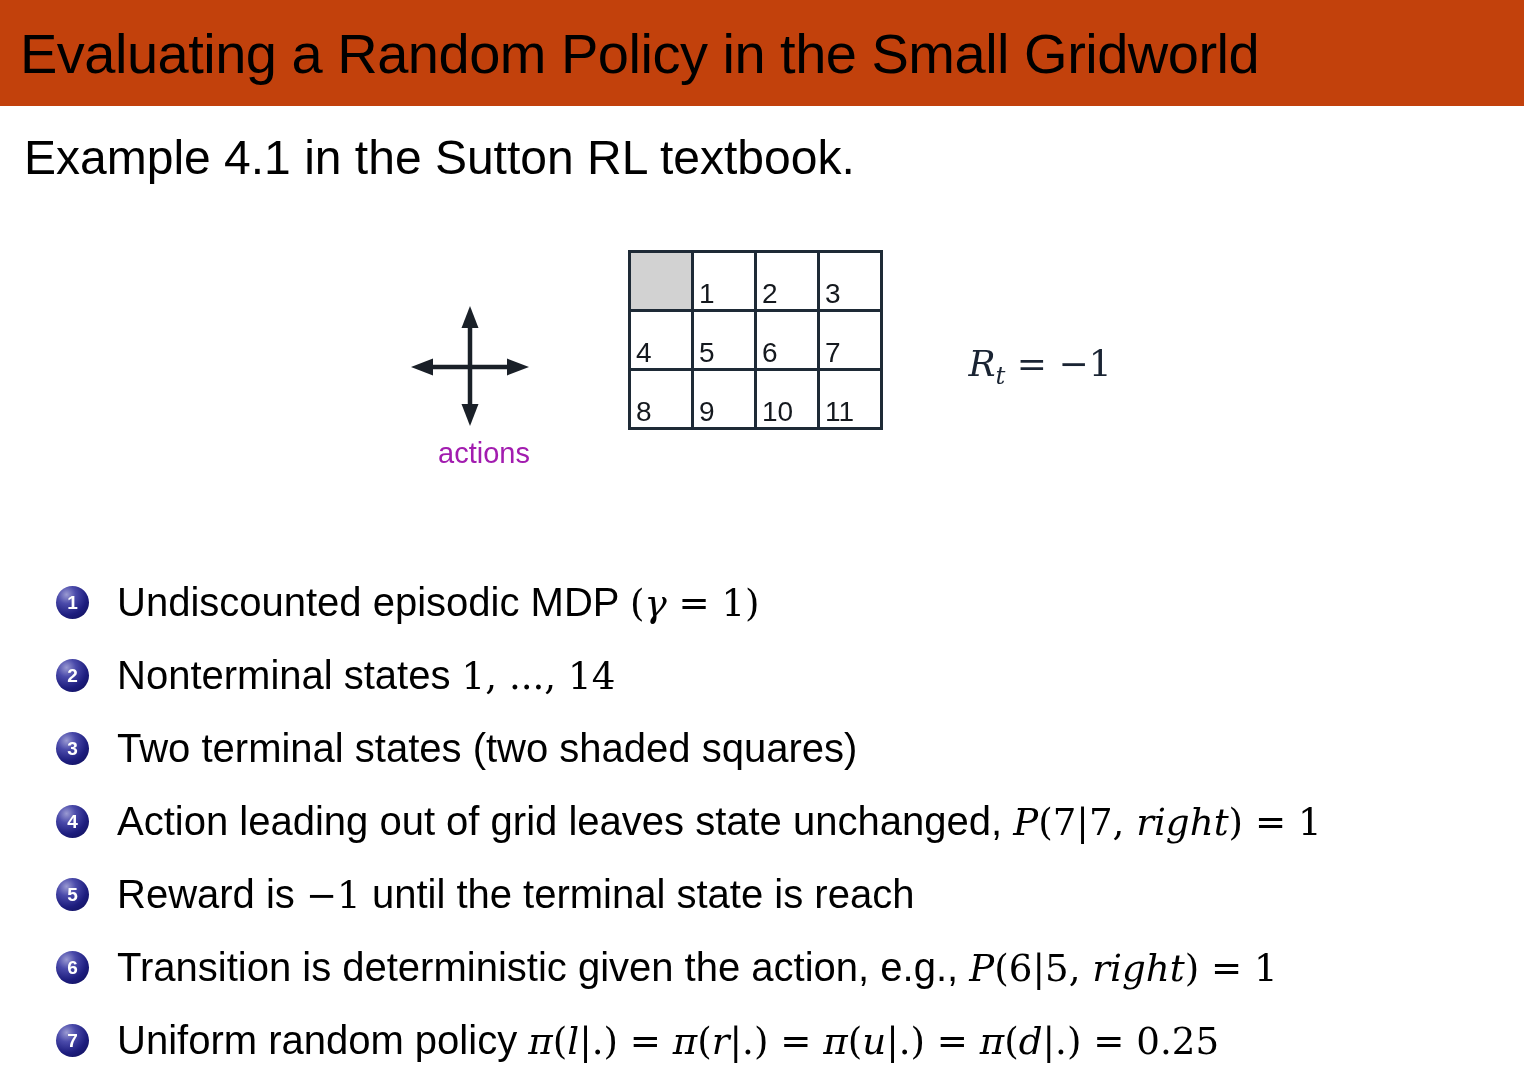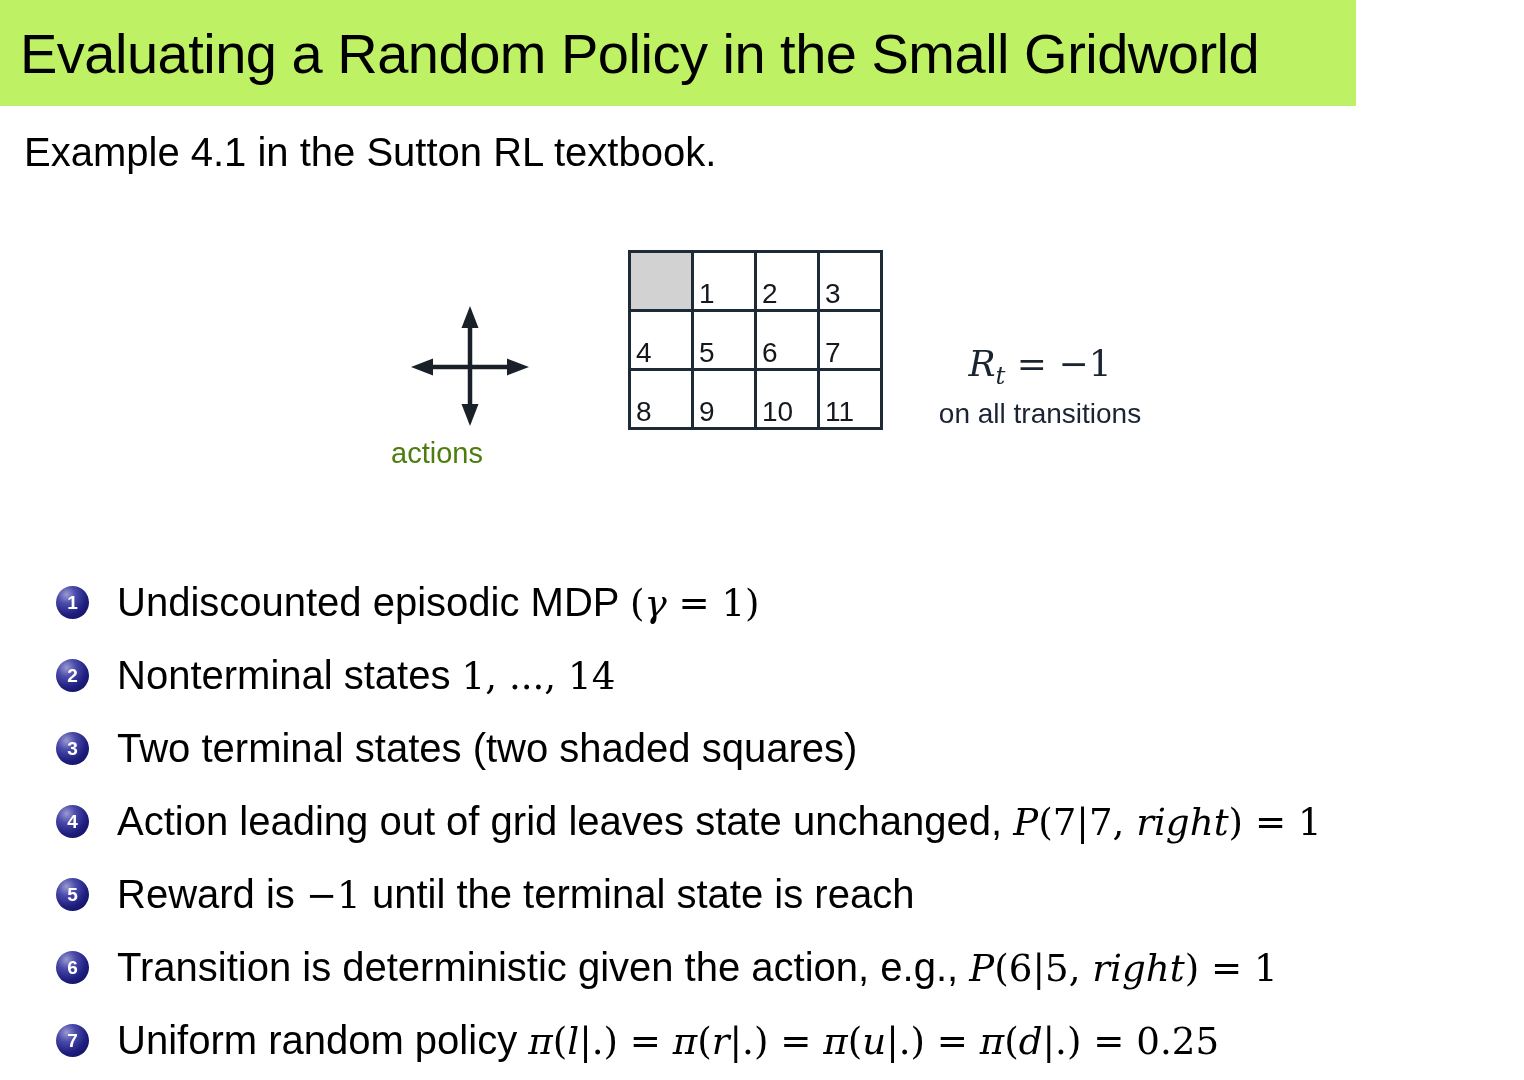--- a/index.html
+++ b/index.html
@@ -8,47 +8,47 @@
     background: #ffffff;
     font-family: "Liberation Sans", sans-serif;
     color: #000000;
     position: relative;
     overflow: hidden;
   }
 
   
   .titlebar {
     position: absolute; top: 0; left: 0;
-    width: 1356px; height: 106px;
-    background: #bef264;
+    width: 1524px; height: 106px;
+    background: #c2410c;
     display: flex; align-items: center;
   }
   .titlebar h1 {
     margin: 0; padding-left: 20px;
     font-size: 56px; font-weight: 500;
     letter-spacing: -0.5px;
     color: #000;
   }
 
   
   .subtitle {
     position: absolute; left: 24px; top: 130px;
     margin: 0;
-    font-size: 40px; font-weight: 400;
+    font-size: 48px; font-weight: 400;
   }
 
   
   .actions-cross {
     position: absolute; left: 407px; top: 304px;
     width: 126px; height: 126px;
   }
   .actions-label {
-    position: absolute; left: 391px; top: 437px;
-    width: 126px; 
-    font-size: 29px; color: #4d7c0f;
+    position: absolute; left: 421px; top: 437px;
+    width: 126px; text-align: center;
+    font-size: 29px; color: #a21caf;
   }
   table.gw-grid {
     position: absolute; left: 628px; top: 250px;
     border-collapse: collapse;
   }
   table.gw-grid td {
     width: 55px; height: 55px;
     border: 3px solid #1e2a36;
     background: #ffffff;
     vertical-align: bottom;
@@ -143,21 +143,20 @@
           <td>8</td>
           <td>9</td>
           <td>10</td>
           <td>11</td>
         </tr>
       </tbody>
   </table>
 
   <div class="reward">
     <div class="reward-eq"><span class="mi">R</span><sub>t</sub><span> = </span><span>−1</span></div>
-    <div class="reward-note">on all transitions</div>
   </div>
 
   <ol class="items" id="item-list">
       <li>
         <span class="ball">1</span>
         <span class="item-text"><span class="t-plain">Undiscounted episodic MDP </span><span class="t-math">(</span><span class="t-mathit">γ</span><span class="t-math"> = 1)</span></span>
       </li>
       <li>
         <span class="ball">2</span>
         <span class="item-text"><span class="t-plain">Nonterminal states </span><span class="t-math">1, ..., 14</span></span>

